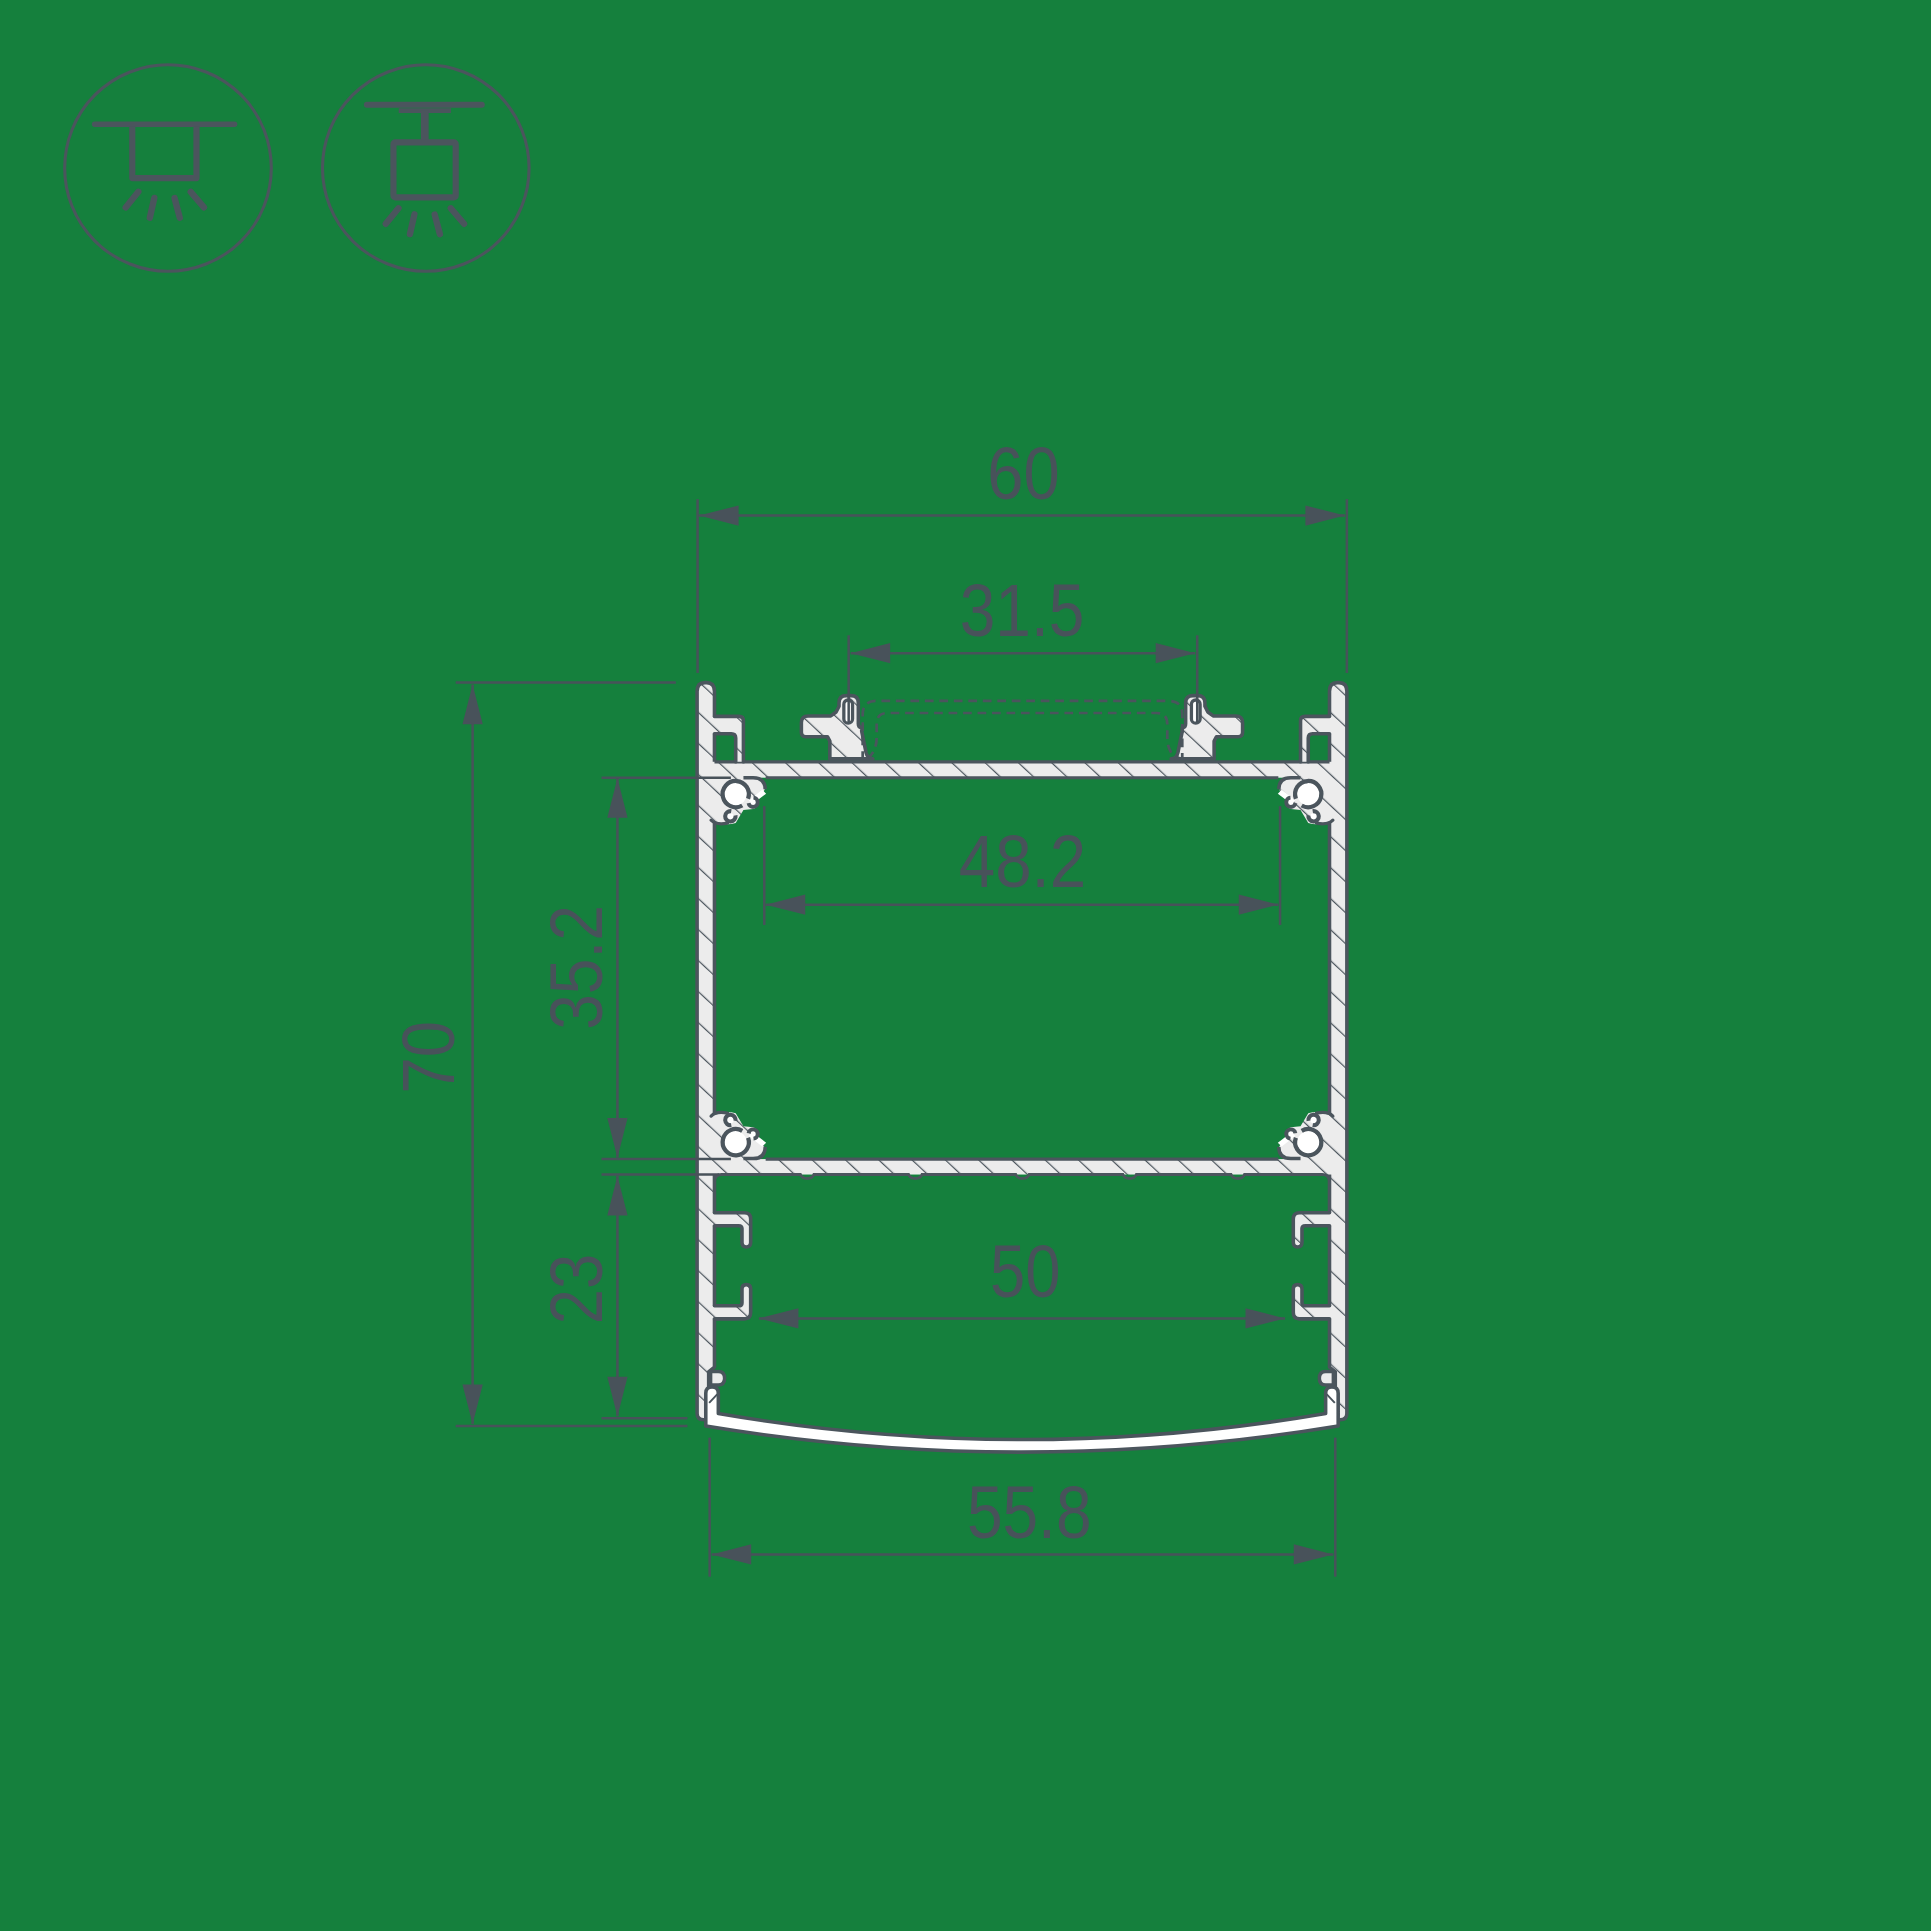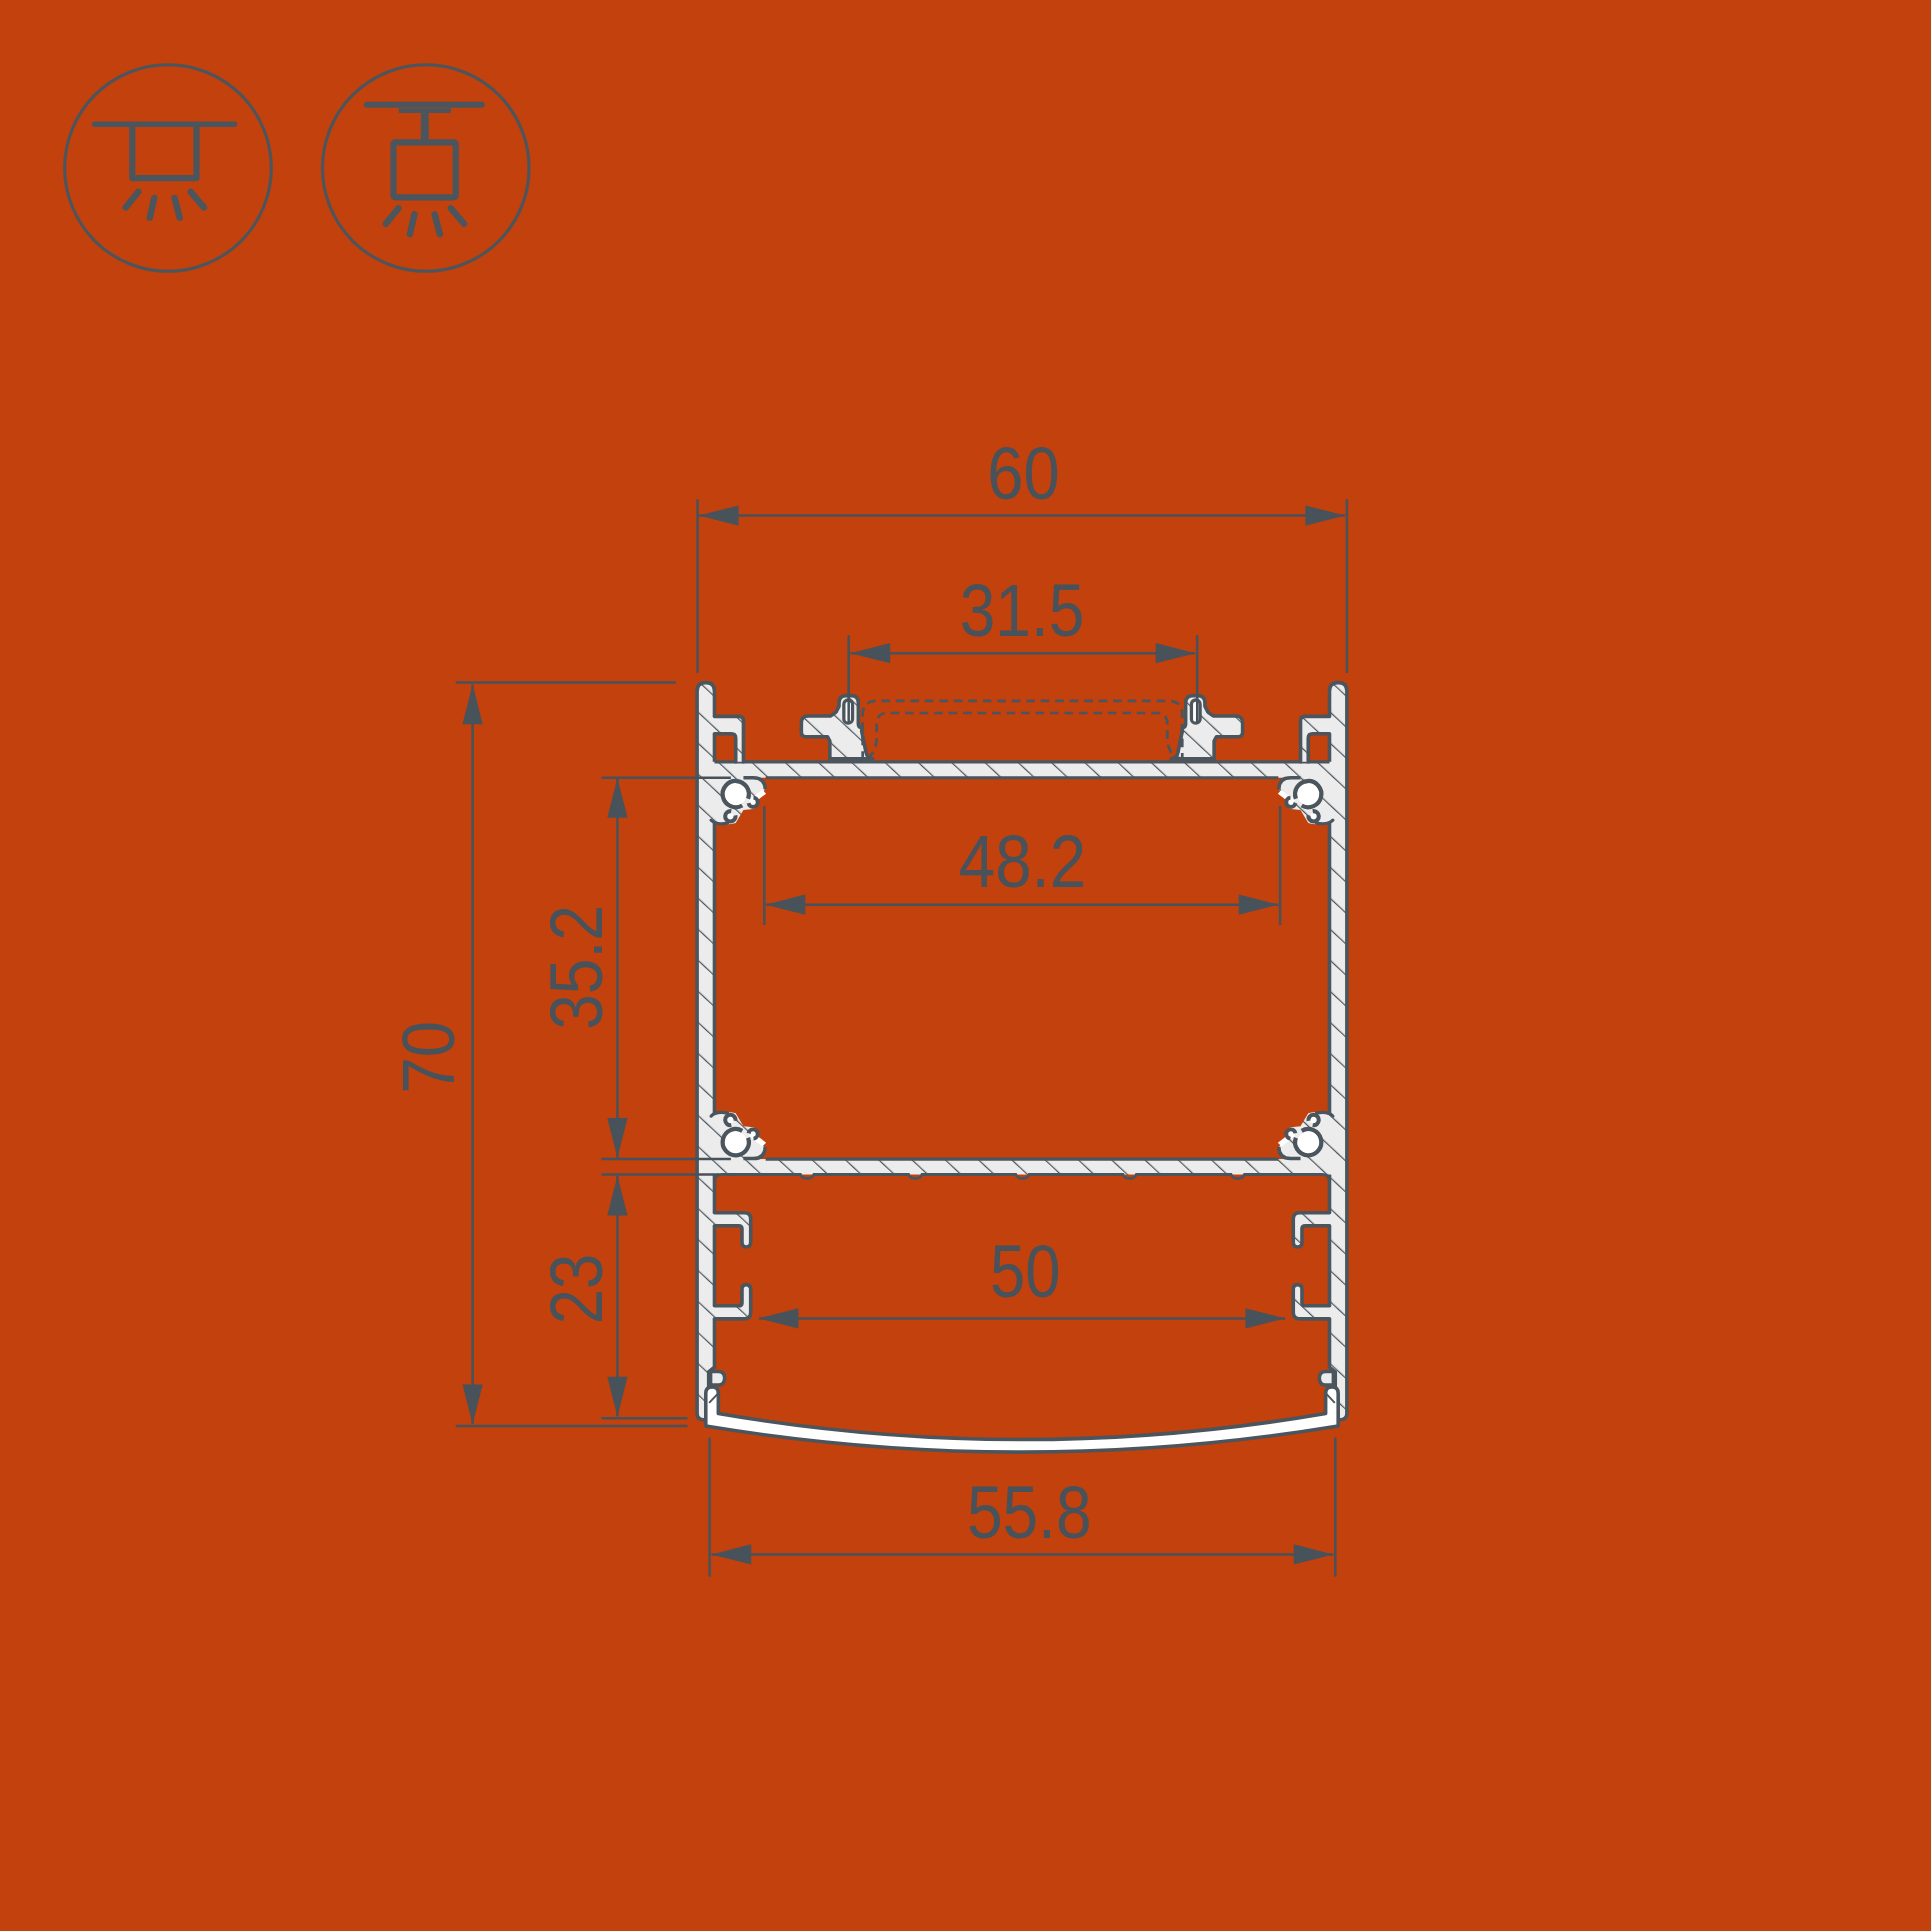--- a/index.html
+++ b/index.html
@@ -1,14 +1,14 @@
 <!DOCTYPE html>
 <html><head><meta charset="utf-8"><style>
 html,body{margin:0;padding:0;background:#fff;}
-#page{width:1931px;height:1931px;position:relative;background:#c2410c;overflow:hidden;}
+#page{width:1931px;height:1931px;position:relative;background:#15803d;overflow:hidden;}
 text{font-family:"Liberation Sans", sans-serif; fill:#48525a;}
 </style></head><body>
 <div id="page">
 <svg width="1931" height="1931" viewBox="0 0 2000 2000">
 <defs>
         <pattern id="hatch" patternUnits="userSpaceOnUse" width="23.5" height="33" patternTransform="rotate(-47)">
 <rect width="23.5" height="33" fill="#ececec"></rect>
 <line x1="0" y1="0" x2="0" y2="33" stroke="#4b555d" stroke-width="2.5"></line>
         </pattern>
       </defs>

